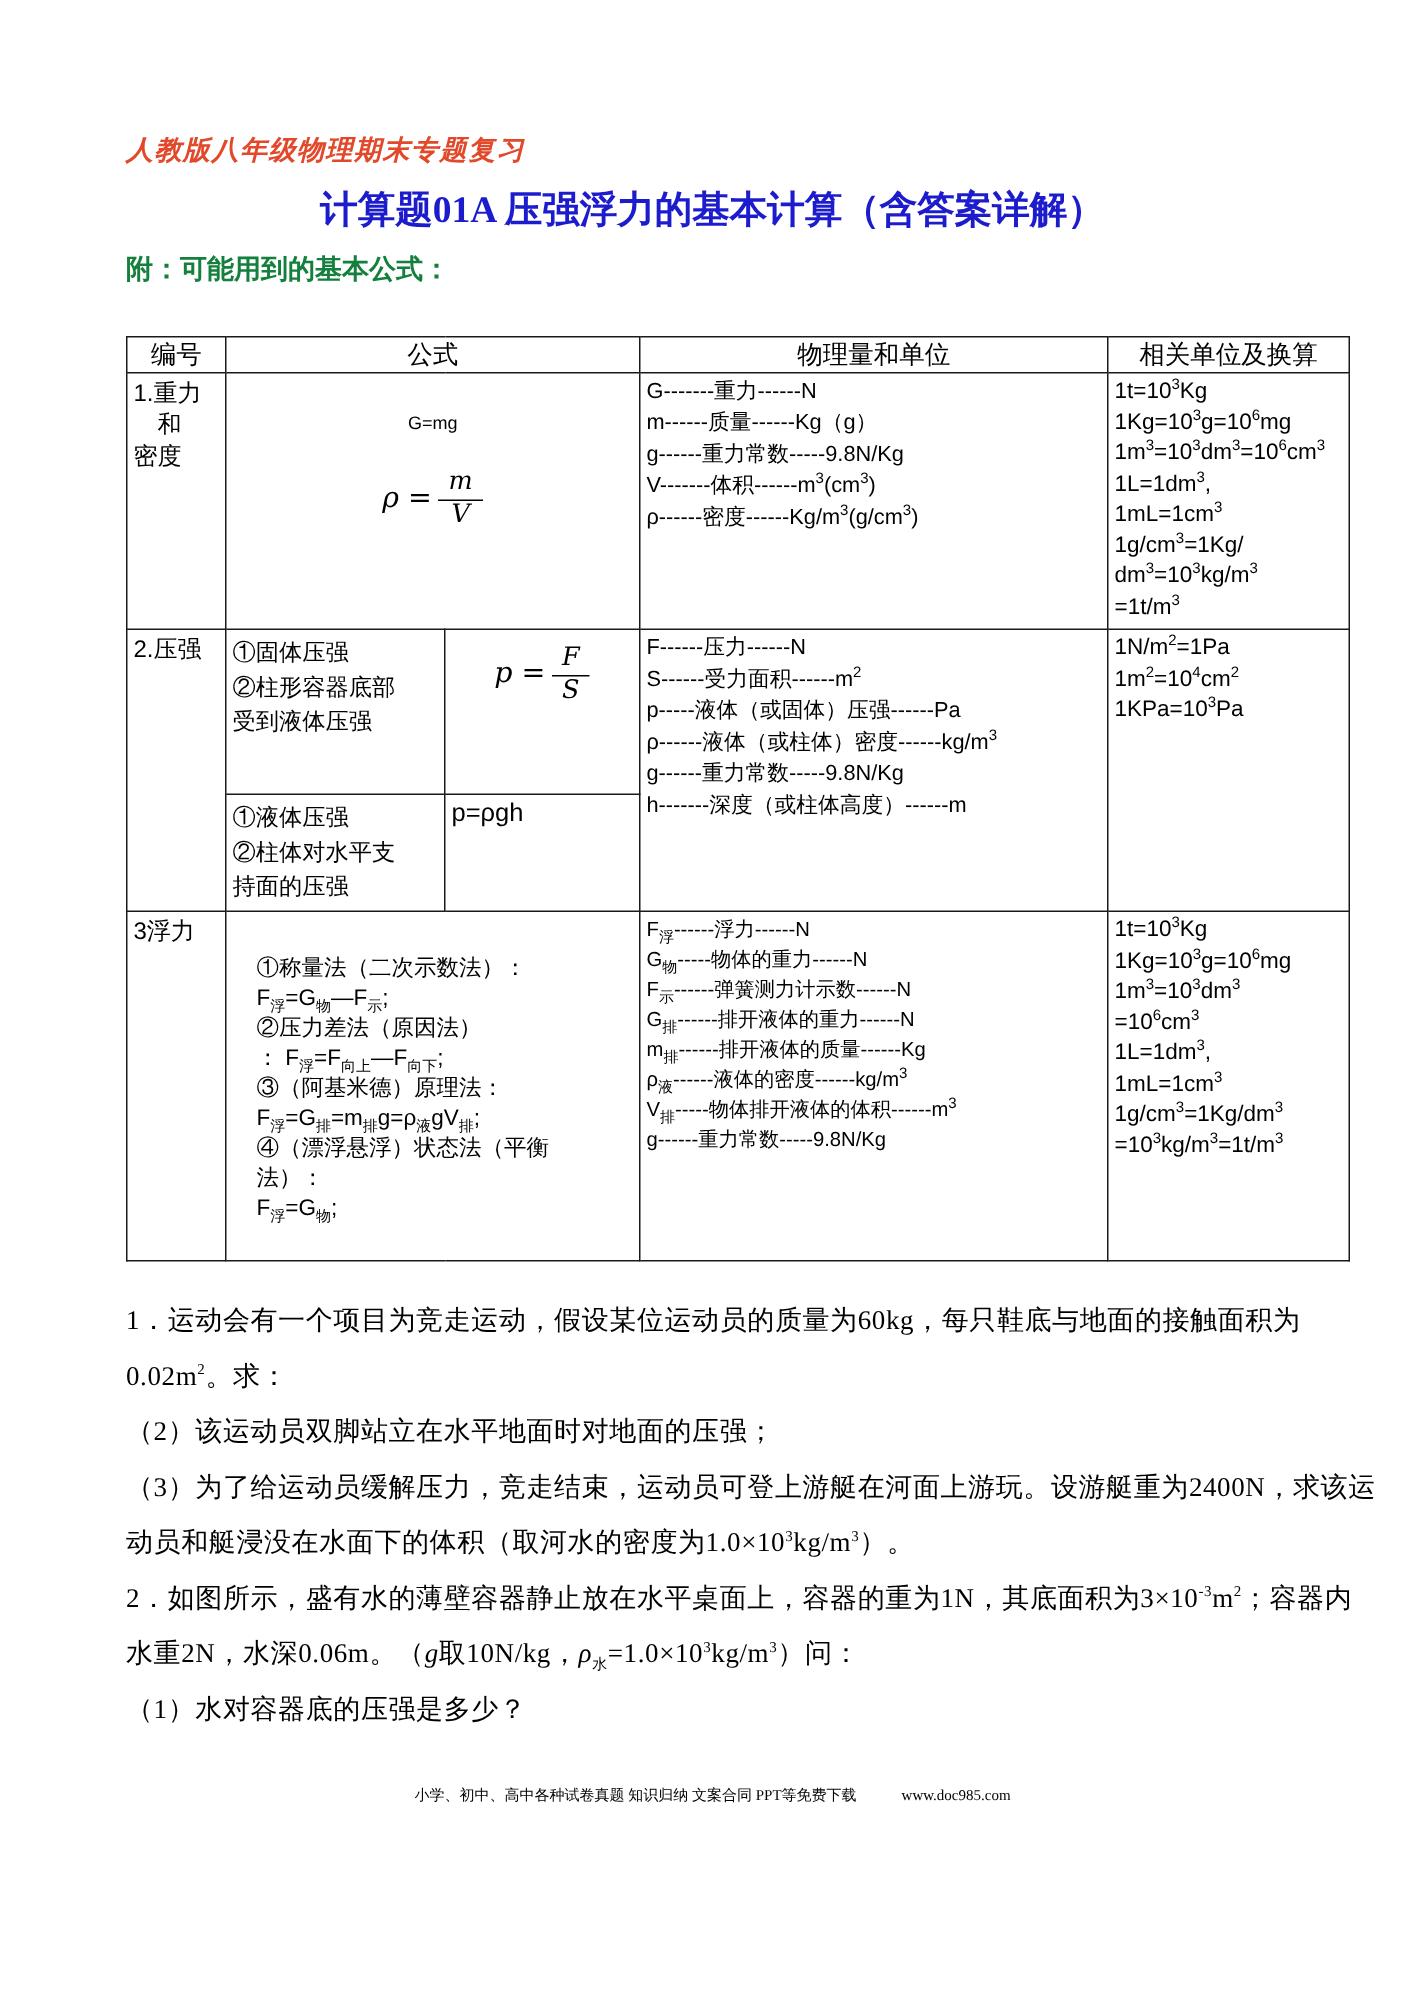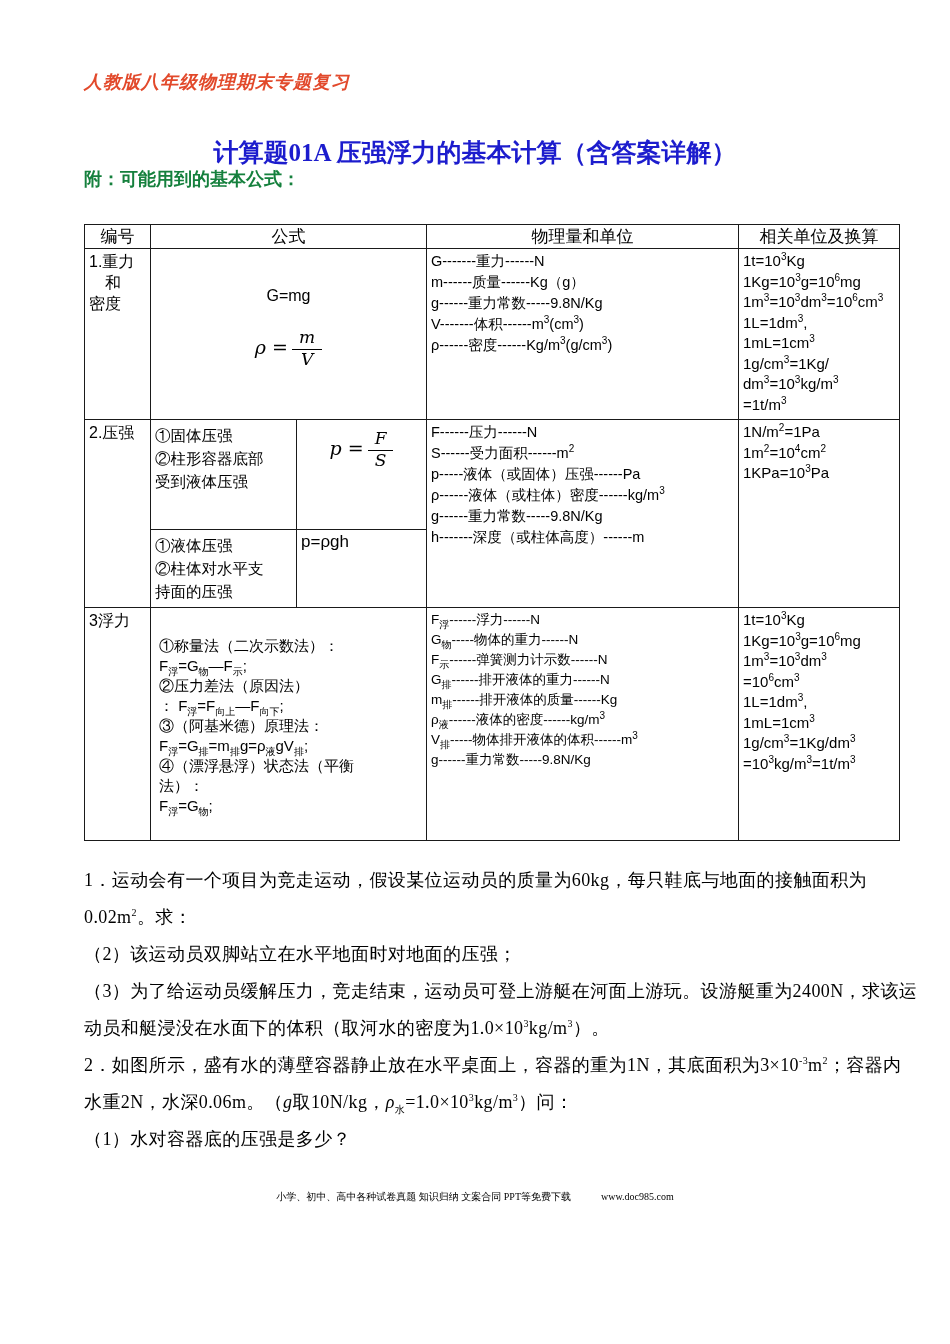--- a/index.html
+++ b/index.html
@@ -1,65 +1,65 @@
 <!DOCTYPE html>
 <html><head>
 <meta charset="utf-8">
 <style>
   html,body{margin:0;padding:0;}
   body{
     width:950px;height:1344px;position:relative;background:#ffffff;
     font-family:"Liberation Serif",serif;color:#000;overflow:hidden;
   }
   .header-note{
-    position:absolute;left:84px;top:70px;
+    position:absolute;left:84px;top:88px;
     font-family:"Liberation Serif",serif;font-style:italic;font-weight:bold;
     font-size:18px;color:#e2492b;letter-spacing:1px;
   }
   .page-title{
-    position:absolute;left:0;top:136px;width:950px;text-align:center;
+    position:absolute;left:0;top:123px;width:950px;text-align:center;
     font-family:"Liberation Serif",serif;font-weight:bold;font-size:25px;color:#1c1ccd;
   }
   .formula-note{
     position:absolute;left:84px;top:167px;
     font-family:"Liberation Sans",sans-serif;font-weight:bold;font-size:18px;color:#15803d;
   }
   table.formula-table{
     position:absolute;left:84px;top:224px;width:815px;
     border-collapse:collapse;table-layout:fixed;
     font-family:"Liberation Sans",sans-serif;font-size:15px;
   }
   .formula-table td,.formula-table th{
     border:1.5px solid #1a1a1a;vertical-align:top;padding:2px 4px;overflow:hidden;
   }
   .formula-table th{
     font-family:Liberation Sans, sans-serif;font-weight:normal;font-size:17px;
     text-align:center;height:20px;padding:0;
   }
   td.row-label{font-size:16px;text-align:left;padding-top:3px;white-space:pre-line;}
   td.cell-gravity-formula{text-align:center;}
-  .g-mg{margin-top:36px;font-size:16px;}
+  .g-mg{margin-top:24px;font-size:12px;}
   .density-frac{margin-top:24px;}
   .frac-expr{
     font-family:"DejaVu Serif","Liberation Serif",serif;font-style:italic;font-size:19px;
     display:inline-block;
   }
   .frac{display:inline-block;vertical-align:middle;text-align:center;font-size:17px;line-height:1.05;margin-left:4px;}
   .frac .num{display:block;border-bottom:1.5px solid #000;padding:0 7px 2px;}
   .frac .den{display:block;padding-top:1px;}
   .qty-list{line-height:21px;font-size:14.5px;padding-top:2px;}
   .qty-list-small{line-height:20px;font-size:13.5px;padding-top:6px;}
   .unit-list{line-height:20.5px;font-size:15px;padding-top:2px;margin-left:13px;}
   .unit-list-pad{padding-top:32px;}
   .unit-list-r3{padding-top:10px;}
   td.cell-pressure-desc{font-family:"Liberation Serif",serif;font-size:15.5px;line-height:23px;padding-top:4px;}
   td.cell-pfs{text-align:center;}
   .pfs-frac{margin-top:8px;}
   .p-pgh{font-size:17px;padding-top:2px;}
-  td.cell-buoyancy-methods{line-height:20px;font-size:15px;padding-top:28px;padding-left:8px;}
+  td.cell-buoyancy-methods{line-height:20px;font-size:15px;padding-top:28px;padding-left:20px;}
   sup{font-size:10px;line-height:0;}
   sub{font-size:10px;line-height:0;}
   .questions{
     position:absolute;left:84px;top:862px;width:790px;
     font-family:"Liberation Serif",serif;font-size:18px;line-height:37px;
     letter-spacing:0.4px;white-space:nowrap;
   }
   .questions i{font-family:"Liberation Serif",serif;}
   .page-footer{
     position:absolute;left:0;top:1190px;width:950px;text-align:center;

